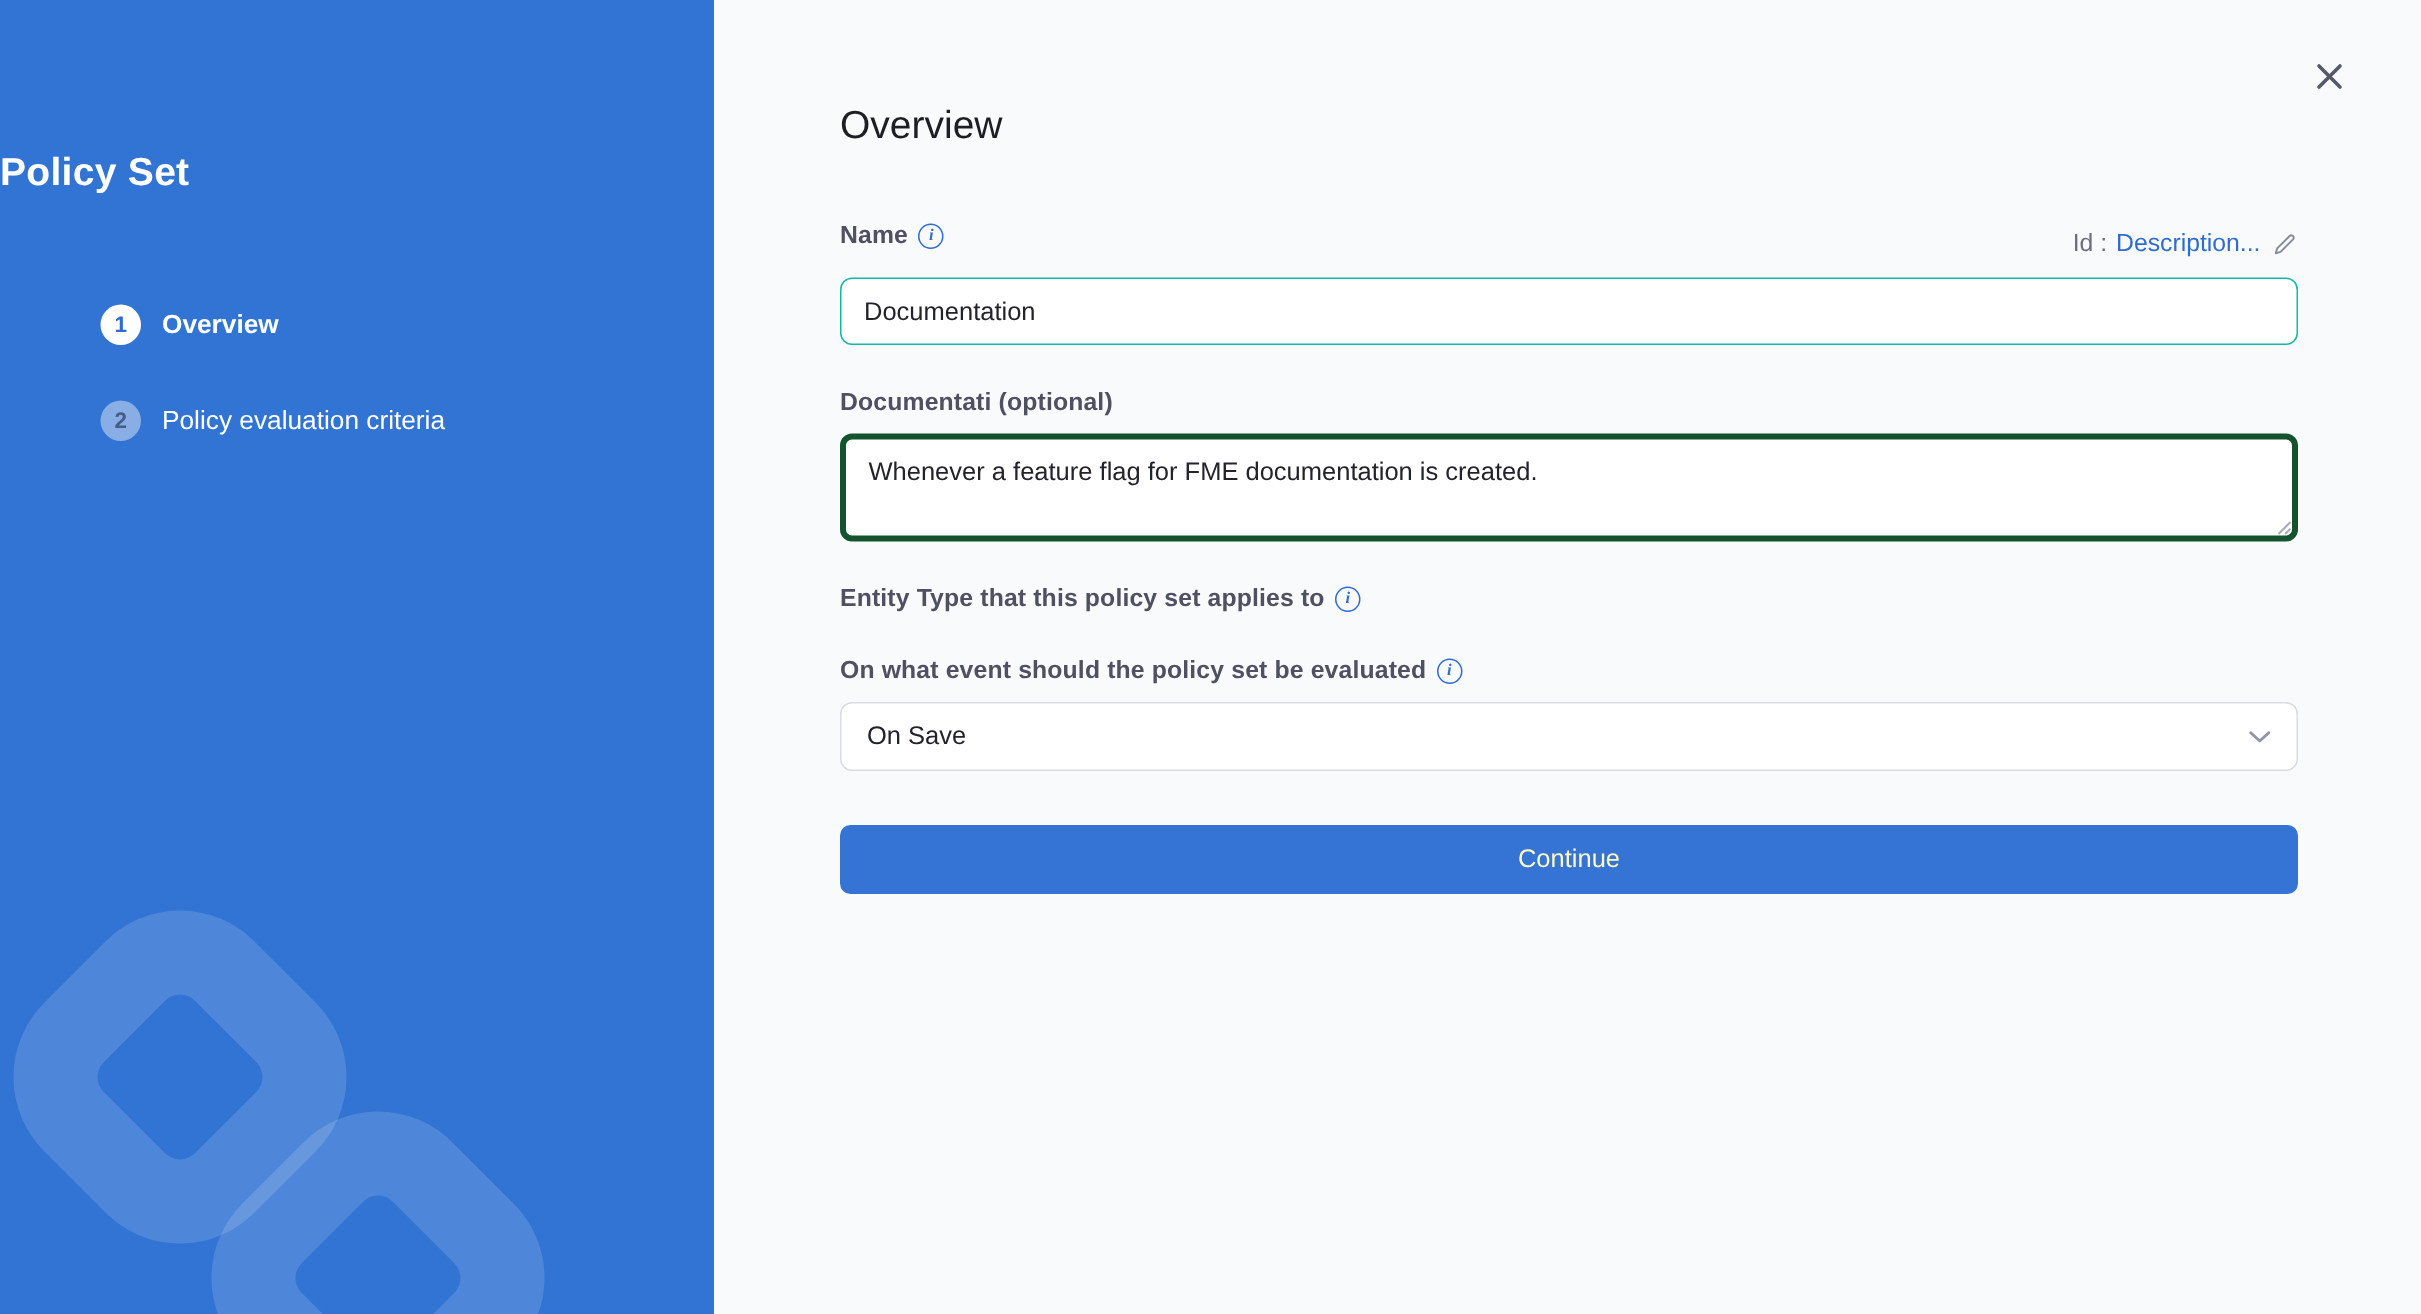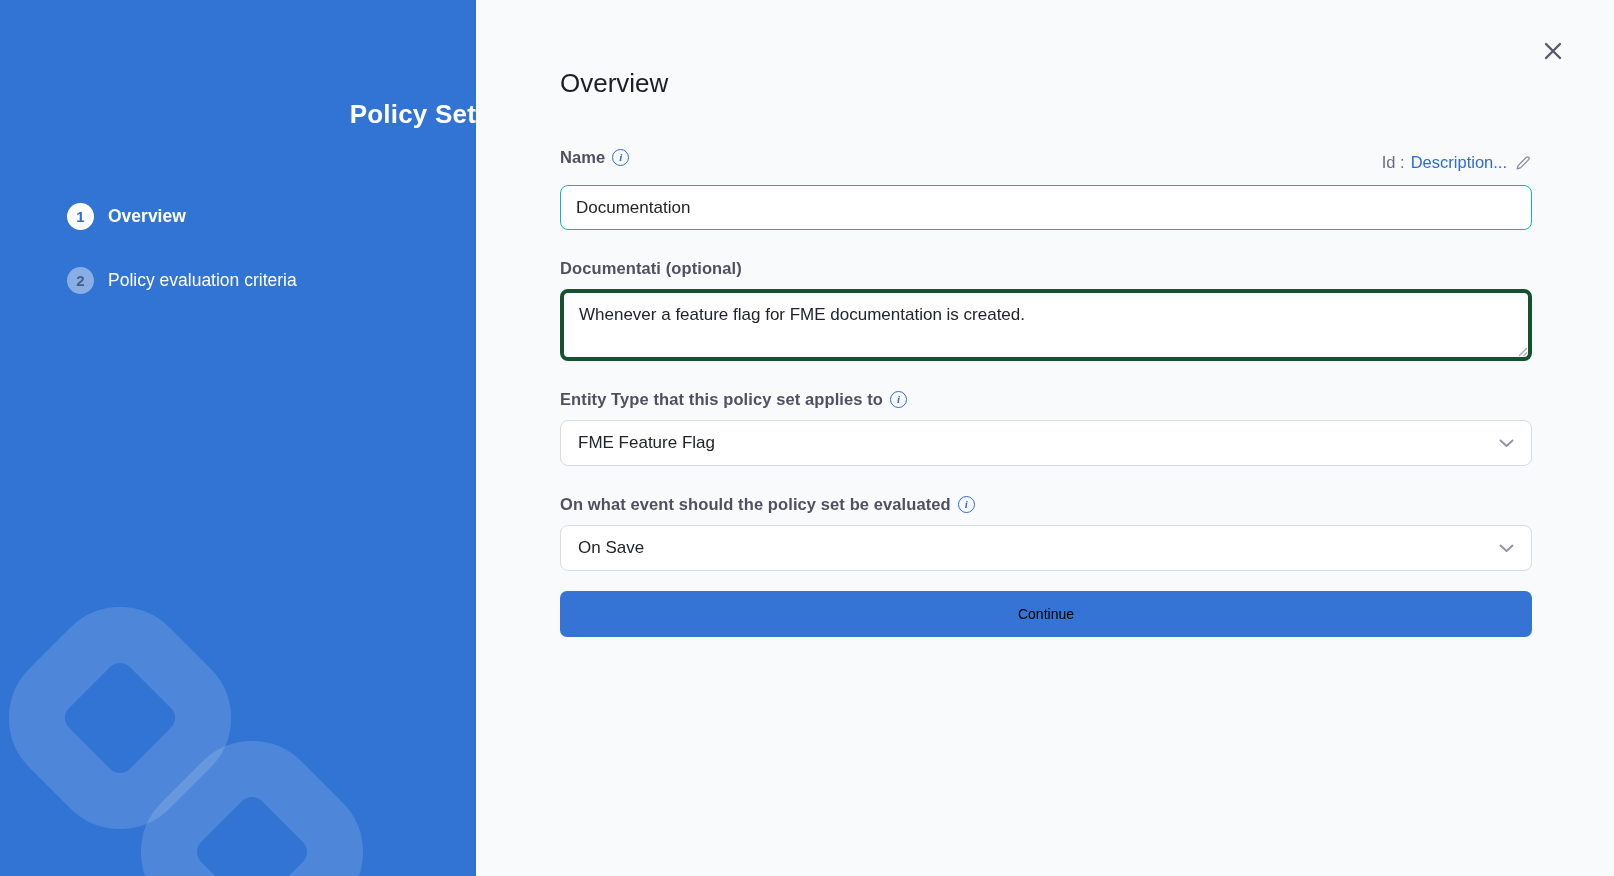--- a/index.html
+++ b/index.html
@@ -15,21 +15,21 @@
     position: relative;
     width: 476px;
     height: 876px;
     background: #3274d3;
     flex: none;
     overflow: hidden;
   }
   .sidebar-title {
     position: relative;
     margin-top: 99px;
-    text-align: right;
+    text-align: left;
     color: #ffffff;
     font-size: 26px;
     font-weight: 700;
     letter-spacing: 0.2px;
     z-index: 2;
   }
   .steps { position: relative; margin-top: 73px; z-index: 2; }
   .step {
     display: flex;
     align-items: center;
@@ -155,29 +155,29 @@
     border-radius: 8px;
     background: #ffffff;
     display: flex;
     align-items: center;
     justify-content: space-between;
     padding: 0 17px;
     cursor: pointer;
   }
   .select-value { font-size: 17px; color: #23242b; }
   .continue-btn {
-    margin-top: 20px;
+    margin-top: 36px;
     width: 100%;
     height: 46px;
     border: none;
     border-radius: 7px;
     background: #3574d4;
-    color: #000000;
-    font-family: "Liberation Sans", sans-serif;
-    font-size: 14px;
+    color: #fef9c3;
+    font-family: "Liberation Sans", sans-serif;
+    font-size: 17px;
     font-weight: 500;
     cursor: pointer;
   }
 </style>
 </head>
 <body>
 
 <aside class="sidebar">
   <svg class="watermark" width="476" height="876" viewBox="0 0 476 876" fill="none" xmlns="http://www.w3.org/2000/svg">
     <rect x="49" y="647" width="142" height="142" rx="42" stroke="rgba(255,255,255,0.14)" stroke-width="56" fill="none" transform="rotate(45 120 718)"></rect>
@@ -236,26 +236,20 @@
       </svg>
     </div>
   </div>
 
   
   <div class="section">
     <span class="field-label">
       <span>Entity Type that this policy set applies to</span>
       <span class="info-icon">i</span>
     </span>
-    <div class="select-field" role="combobox">
-      <span class="select-value">FME Feature Flag</span>
-      <svg width="15" height="9" viewBox="0 0 15 9">
-        <path d="M1.5 1.5 L7.5 7 L13.5 1.5" stroke="#9295a8" stroke-width="2" fill="none" stroke-linecap="round" stroke-linejoin="round"></path>
-      </svg>
-    </div>
   </div>
 
   
   <div class="section">
     <span class="field-label">
       <span>On what event should the policy set be evaluated</span>
       <span class="info-icon">i</span>
     </span>
     <div class="select-field" role="combobox">
       <span class="select-value">On Save</span>

